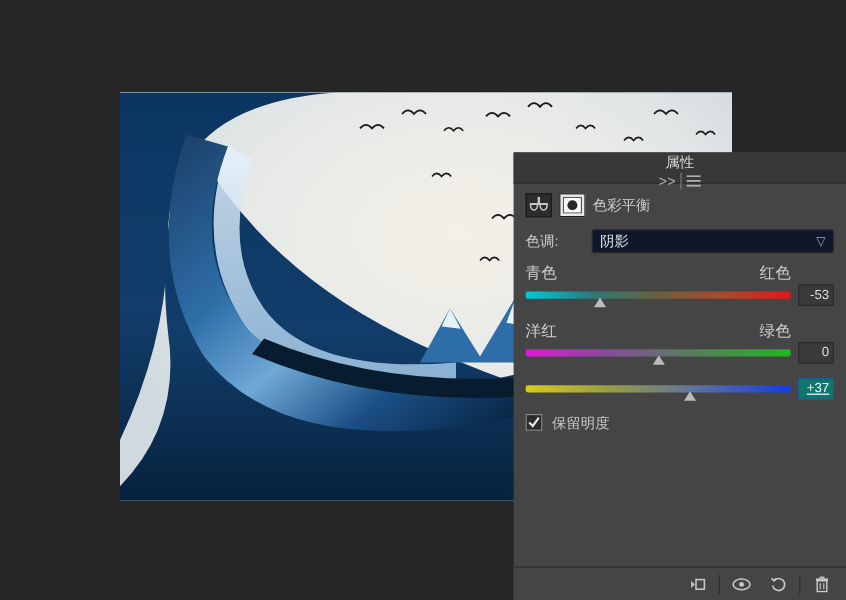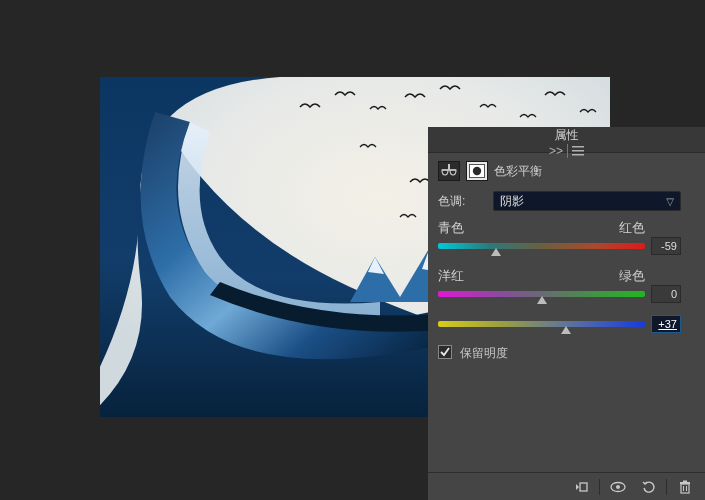--- a/index.html
+++ b/index.html
@@ -43,21 +43,21 @@
     align-items: center;
     justify-content: space-between;
     padding: 0 8px;
     border-bottom: 1px solid #2b2b2b;
     flex-direction: column;
   }
   .panel-title { font-size: 12px; color: #d8d8d8; }
   .panel-collapse { display:flex; align-items:center; gap:4px; color:#b0b0b0; font-size:12px; cursor:pointer;}
   .panel-collapse .bar { width:1px; height:14px; background:#777;}
 
-  .panel-body { flex:1; padding: 8px 24px 0 10px; position:relative; }
+  .panel-body { flex:1; padding: 8px 10px 0 10px; position:relative; }
 
   .adj-title-row {
     display:flex; align-items:center; gap:6px; margin-bottom:10px;
   }
   .adj-icon {
     width:22px; height:20px;
     display:flex; align-items:center; justify-content:center;
     background:#2c2c2c; border:1px solid #1b1b1b;
   }
   .adj-icon svg { display:block; }
@@ -90,21 +90,21 @@
     position:absolute; top:5px; width:0; height:0;
     border-left:5px solid transparent;
     border-right:5px solid transparent;
     border-bottom:8px solid #bcbcbc;
     transform: translateX(-5px);
   }
   .numbox {
     width:30px; height:18px; background:#3a3a3a; border:1px solid #2a2a2a;
     color:#ddd; text-align:right; padding:0 3px; font-size:11px; line-height:16px;
   }
-  .numbox.highlight { background:#0f172a; color:#fff; border-color:#1f5a8e;text-decoration:underline; }
+  .numbox.highlight { background:#0f766e; color:#fff; border-color:#1f5a8e;text-decoration:underline; }
 
   .track.cyan-red { background: linear-gradient(to right,#00c9d6,#2a7a7a 25%,#6b5f3f 50%,#a84a2e 75%,#e11818); }
   .track.mag-green { background: linear-gradient(to right,#e018d4,#8a4aa0 30%,#5a7a60 60%,#1fb81f); }
   .track.yel-blue { background: linear-gradient(to right,#d8cc18,#9ba040 30%,#5a70a0 65%,#183ae0); }
 
   .checkbox-row { display:flex; gap:8px; margin-top:6px; }
   .checkbox {
     width:14px; height:14px; background:#2b2b2b; border:1px solid #888;
     display:flex; align-items:center; justify-content:center; cursor:pointer;
   }
@@ -233,21 +233,21 @@
     <div id="sliders">
         <div class="slider-block">
     <div class="slider-labels">
       <span class="left">青色</span>
       <span class="right">红色</span>
     </div>
     <div class="slider-row">
       <div class="track cyan-red">
         <div class="thumb" style="left:28%"></div>
       </div>
-      <div class="numbox">-59</div>
+      <div class="numbox">-53</div>
     </div>
         </div>
         <div class="slider-block">
     <div class="slider-labels">
       <span class="left">洋红</span>
       <span class="right">绿色</span>
     </div>
     <div class="slider-row">
       <div class="track mag-green">
         <div class="thumb" style="left:50%"></div>

